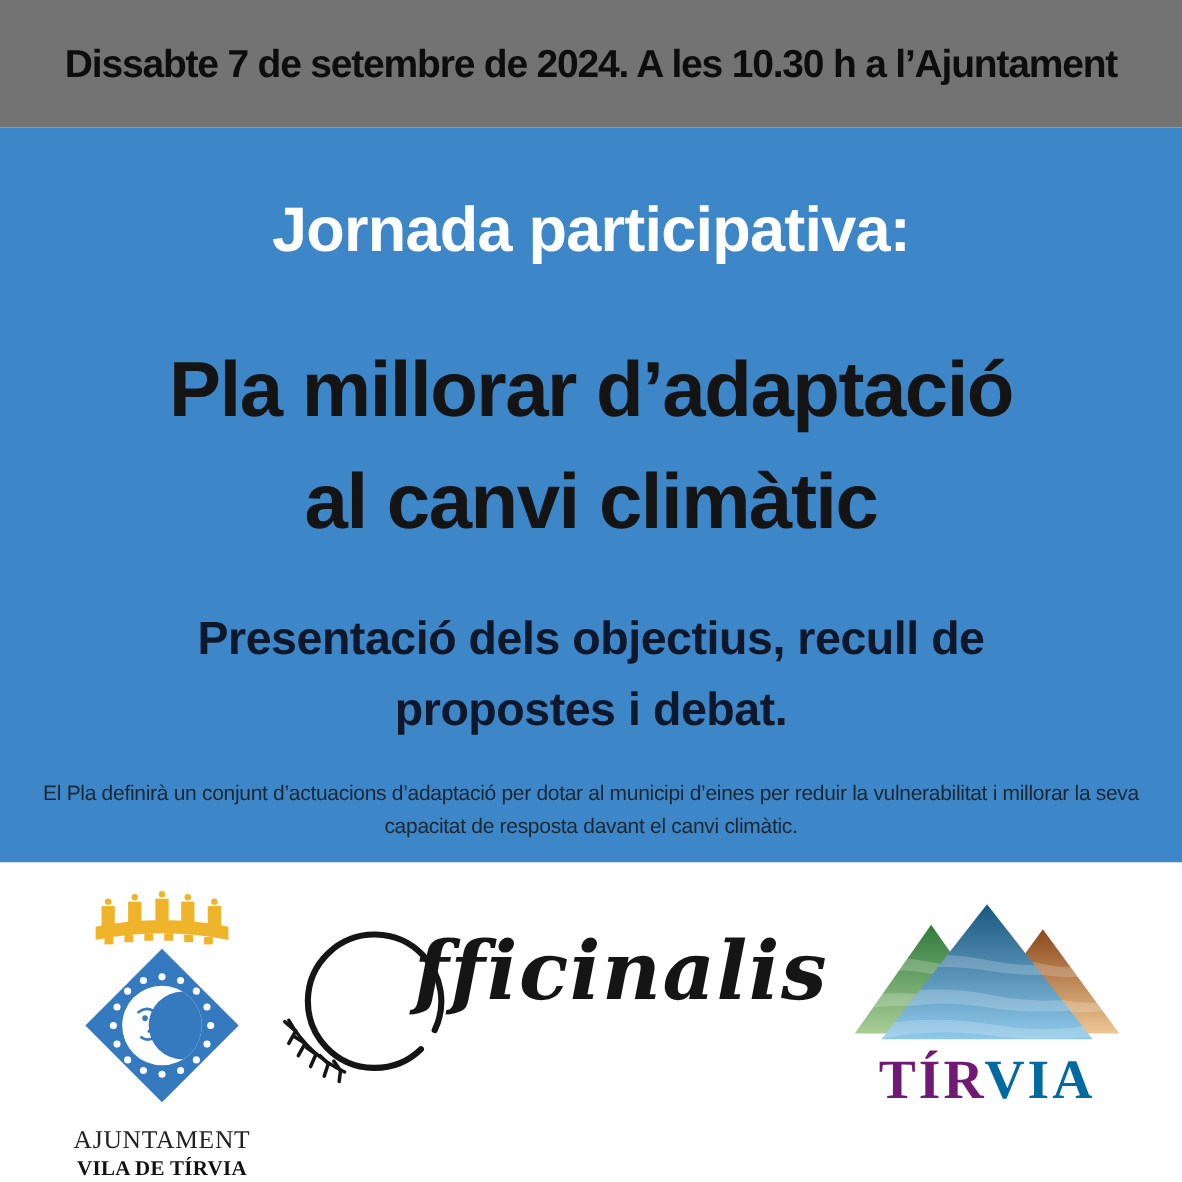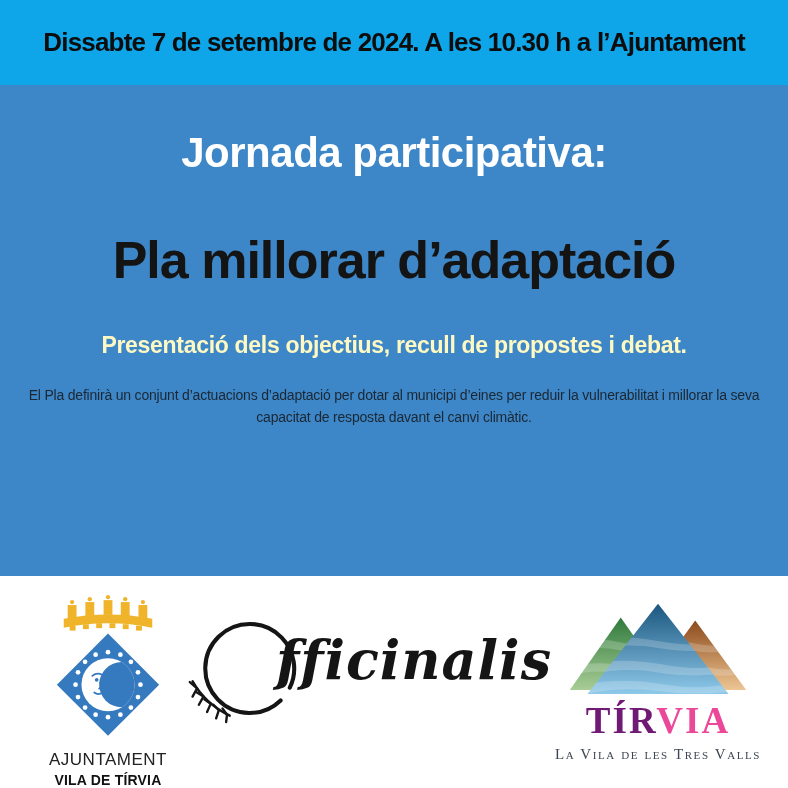--- a/index.html
+++ b/index.html
@@ -6,21 +6,21 @@
   body{
     width:788px;height:788px;overflow:hidden;background:#ffffff;
     font-family:"Liberation Sans", sans-serif;
     -webkit-font-smoothing:antialiased;
   }
   .poster{width:788px;height:788px;display:flex;flex-direction:column;}
 
   
   .topbar{
     height:88px;display:flex;align-items:center;justify-content:center;
-    background:#0ea5e9;
+    background:#737373;
   }
   .topbar p{
     margin:0;font-size:26px;font-weight:bold;color:#0d0d0d;
     letter-spacing:-0.8px;white-space:nowrap;
   }
 
   
   .hero{
     height:504px;background:#3D87C8;
     display:flex;flex-direction:column;align-items:center;text-align:center;
@@ -28,77 +28,78 @@
   }
   .kicker{
     margin:0 0 46px 0;font-size:42px;font-weight:bold;color:#ffffff;
     letter-spacing:-0.5px;
   }
   .title{margin:0 0 30px 0;font-weight:bold;color:#141414;}
   .title span{
     display:block;font-size:52px;line-height:1.44;letter-spacing:-1px;
   }
   .subtitle{
-    margin:0 0 22px 0;max-width:610px;font-size:23px;font-weight:bold;
-    color:#fef9c3;line-height:1.5;letter-spacing:-0.3px;
+    margin:0 0 22px 0;max-width:610px;font-size:31px;font-weight:bold;
+    color:#0f172a;line-height:1.5;letter-spacing:-0.3px;
   }
   .description{
     margin:0;max-width:750px;font-size:14px;font-weight:normal;
     color:#1B2733;line-height:1.55;letter-spacing:-0.2px;
   }
 
   
   .logos{
     flex:1;background:#ffffff;display:flex;align-items:flex-start;
     justify-content:space-between;padding:14px 24px 0 28px;box-sizing:border-box;
   }
   .logo{display:flex;flex-direction:column;align-items:center;}
 
-  .ajuntament{width:160px;padding-top:2px;}
+  .ajuntament{width:160px;padding-top:2px;font-family:Liberation Serif, serif;}
   .ajuntament .aj1{
     margin:6px 0 0 0;font-size:17px;font-weight:normal;color:#222222;
     letter-spacing:0.5px;
   }
   .ajuntament .aj2{
     margin:2px 0 0 0;font-size:14px;font-weight:bold;color:#111111;
     letter-spacing:0.2px;
   }
 
   .officinalis{flex-direction:row;align-items:flex-start;margin-top:22px;}
   .off-text{
     font-family:"DejaVu Serif", serif;font-style:italic;font-weight:bold;
-    font-size:54px;color:#151515;margin-left:-30px;margin-top:16px;
+    font-size:54px;color:#151515;margin-left:-30px;margin-top:4px;
     letter-spacing:1px;white-space:nowrap;
   }
 
   .tirvia{width:212px;padding-top:6px;}
   .tirvia .wordmark{
     margin:4px 0 0 0;font-family:"Liberation Serif", serif;font-weight:bold;
     font-size:37px;letter-spacing:2px;line-height:1;
   }
   .tirvia .wm1{color:#701a75;}
-  .tirvia .wm2{color:#ec4899;}
+  .tirvia .wm2{color:#0369a1;}
   .tirvia .tagline{
     margin:7px 0 0 0;font-family:"Liberation Serif", serif;
     font-variant:small-caps;font-size:15px;letter-spacing:1.6px;color:#3C4650;
   }
 </style>
 </head>
 <body>
 
 <div class="poster">
 
   <header class="topbar">
     <p>Dissabte 7 de setembre de 2024. A les 10.30 h a l’Ajuntament</p>
   </header>
 
   <section class="hero">
     <p class="kicker">Jornada participativa:</p>
     <h1 class="title">
       <span>Pla millorar d’adaptació</span>
+      <span>al canvi climàtic</span>
     </h1>
     <p class="subtitle">Presentació dels objectius, recull de propostes i debat.</p>
     <p class="description">El Pla definirà un conjunt d’actuacions d’adaptació per dotar al municipi d’eines per reduir la vulnerabilitat i millorar la seva capacitat de resposta davant el canvi climàtic.</p>
   </section>
 
   <footer class="logos">
 
     <div class="logo ajuntament">
       <span>
         <svg width="118" height="148" viewBox="0 0 120 150" xmlns="http://www.w3.org/2000/svg">
@@ -224,17 +225,16 @@
           </g>
           <polygon points="95,8 167,100 23,100" fill="url(#gBlue)"></polygon>
           <g clip-path="url(#clipC)" fill="#ffffff" opacity="0.2">
             <path d="M20 46 Q55 38 95 46 T172 44 L172 53 Q130 59 95 53 T20 56 Z"></path>
             <path d="M20 70 Q60 62 100 70 T174 68 L174 78 Q130 84 95 78 T20 81 Z"></path>
             <path d="M20 90 Q60 83 100 90 T174 88 L174 97 Q130 102 95 97 T20 100 Z"></path>
           </g>
         </svg>
       </span>
       <p class="wordmark"><span class="wm1">TÍR</span><span class="wm2">VIA</span></p>
-      <p class="tagline">La Vila de les Tres Valls</p>
     </div>
 
   </footer>
 </div>
 
 </body></html>

